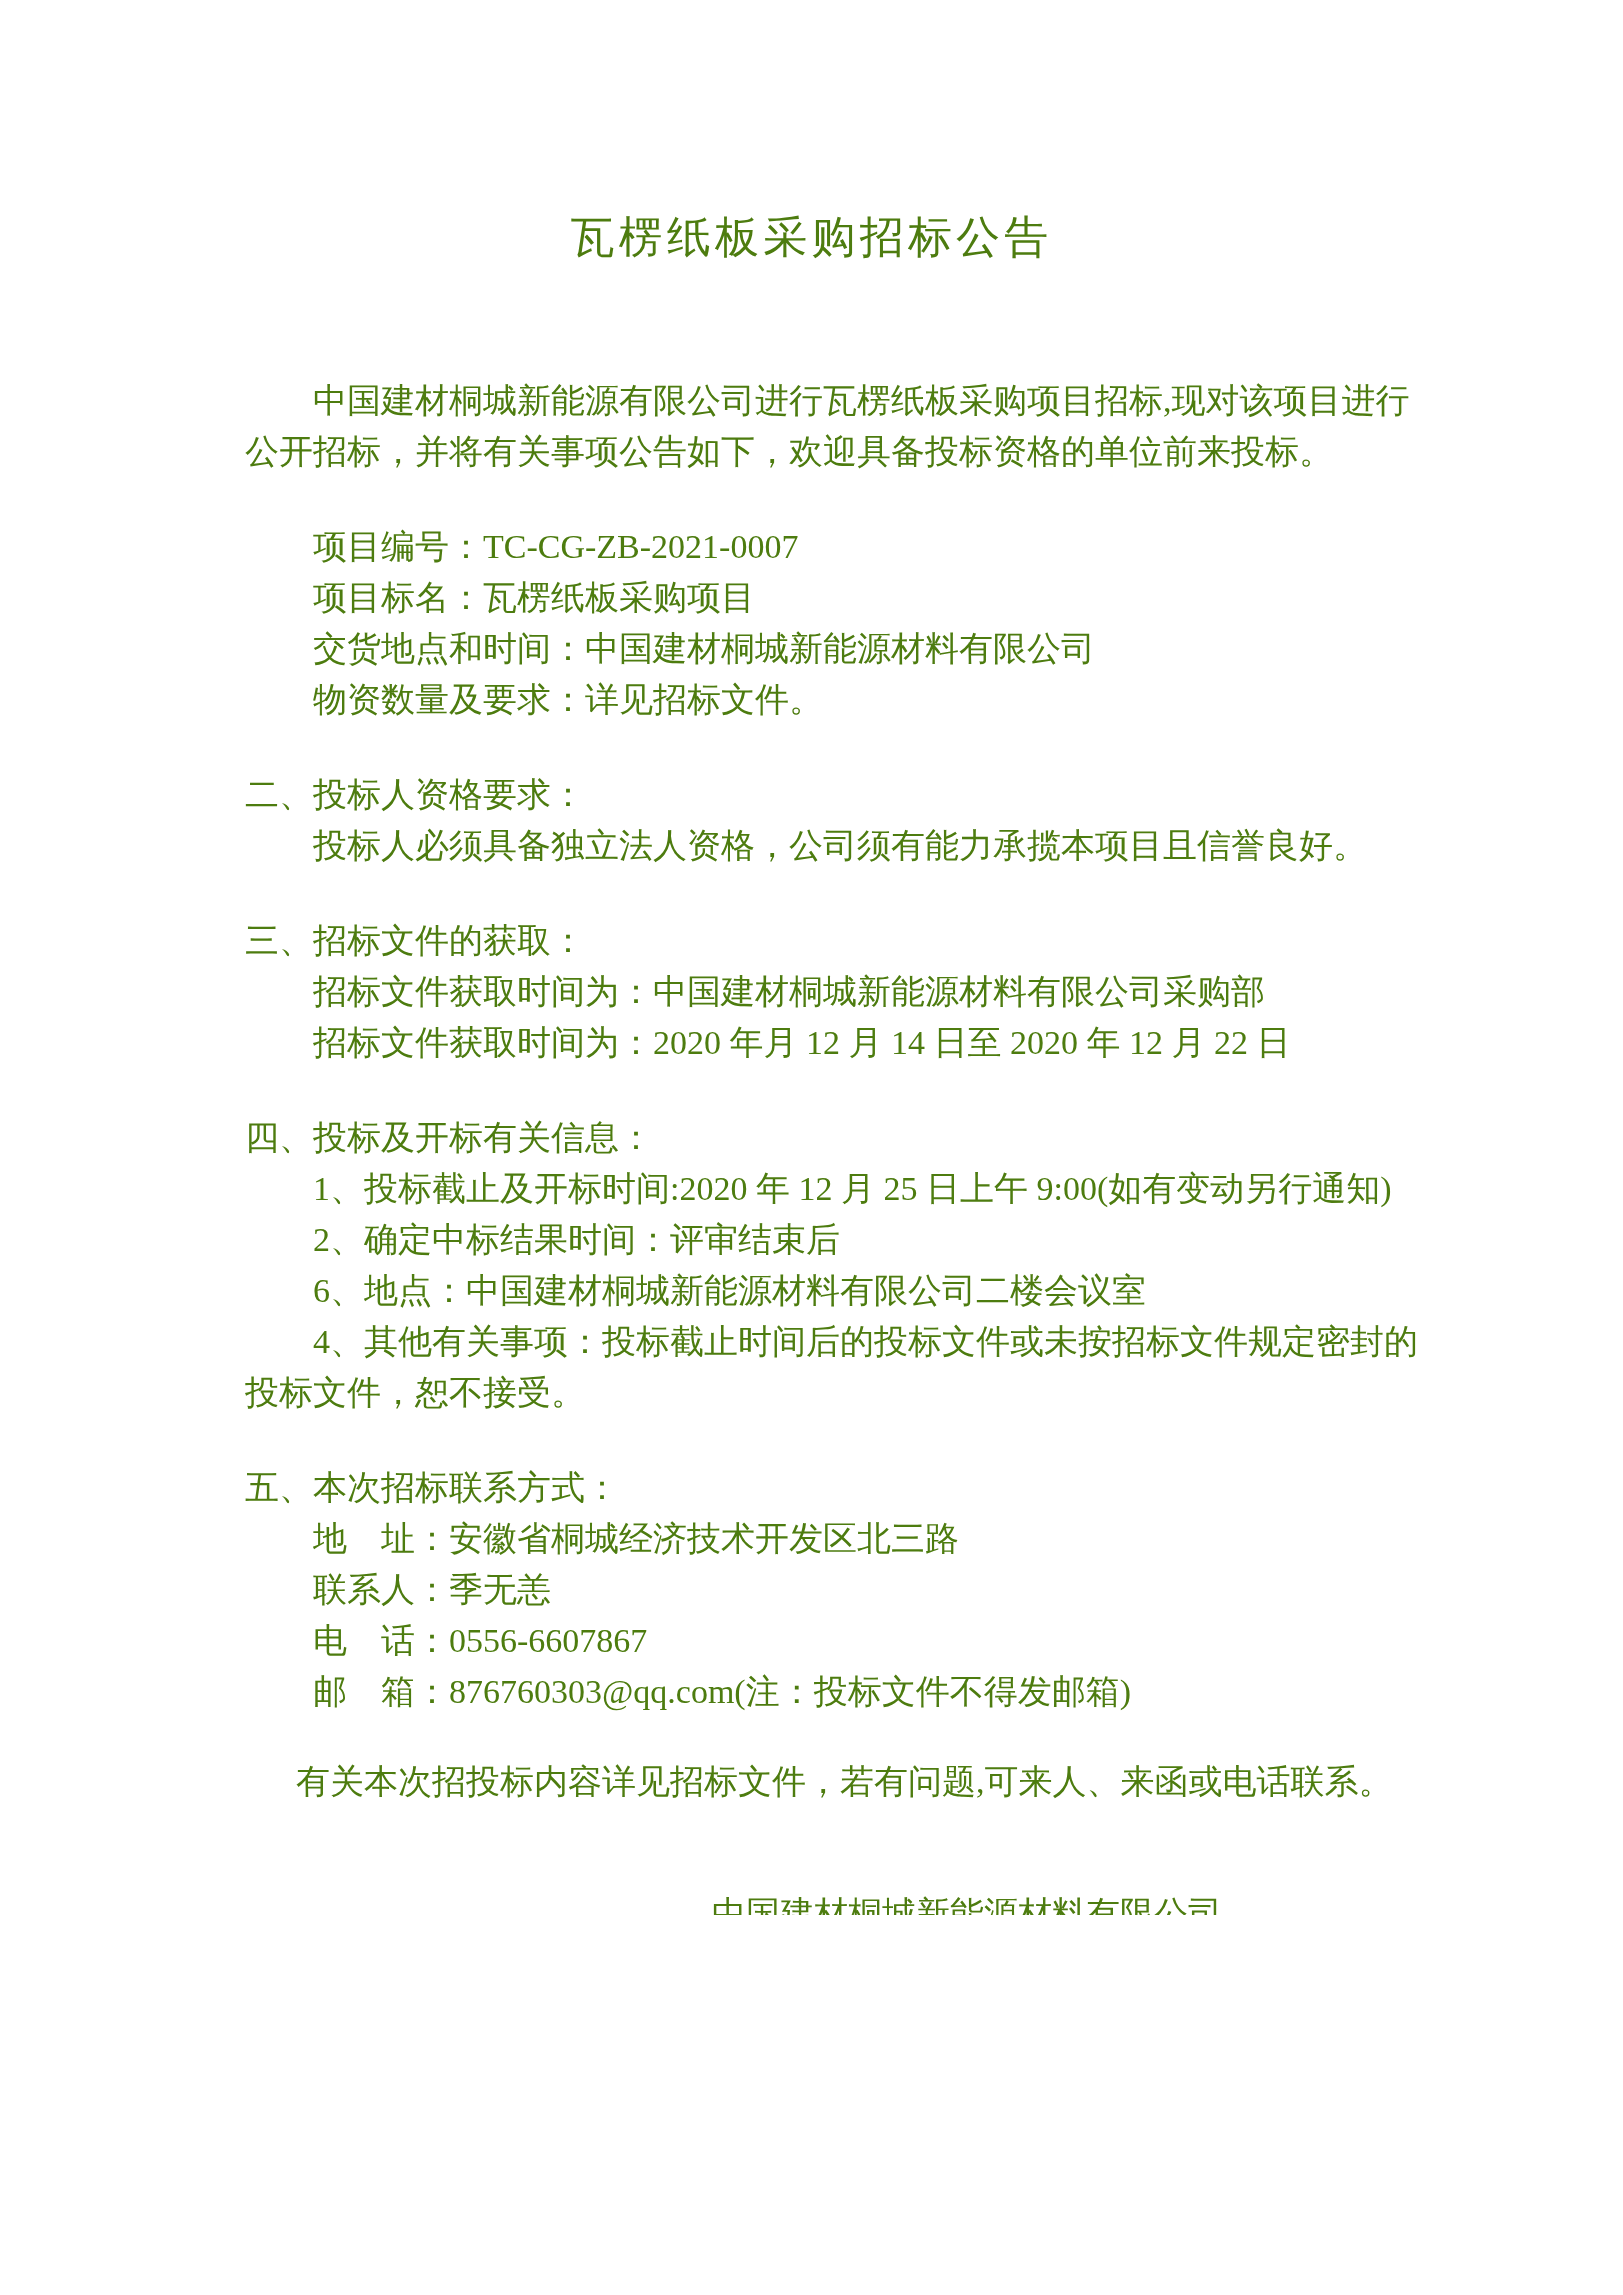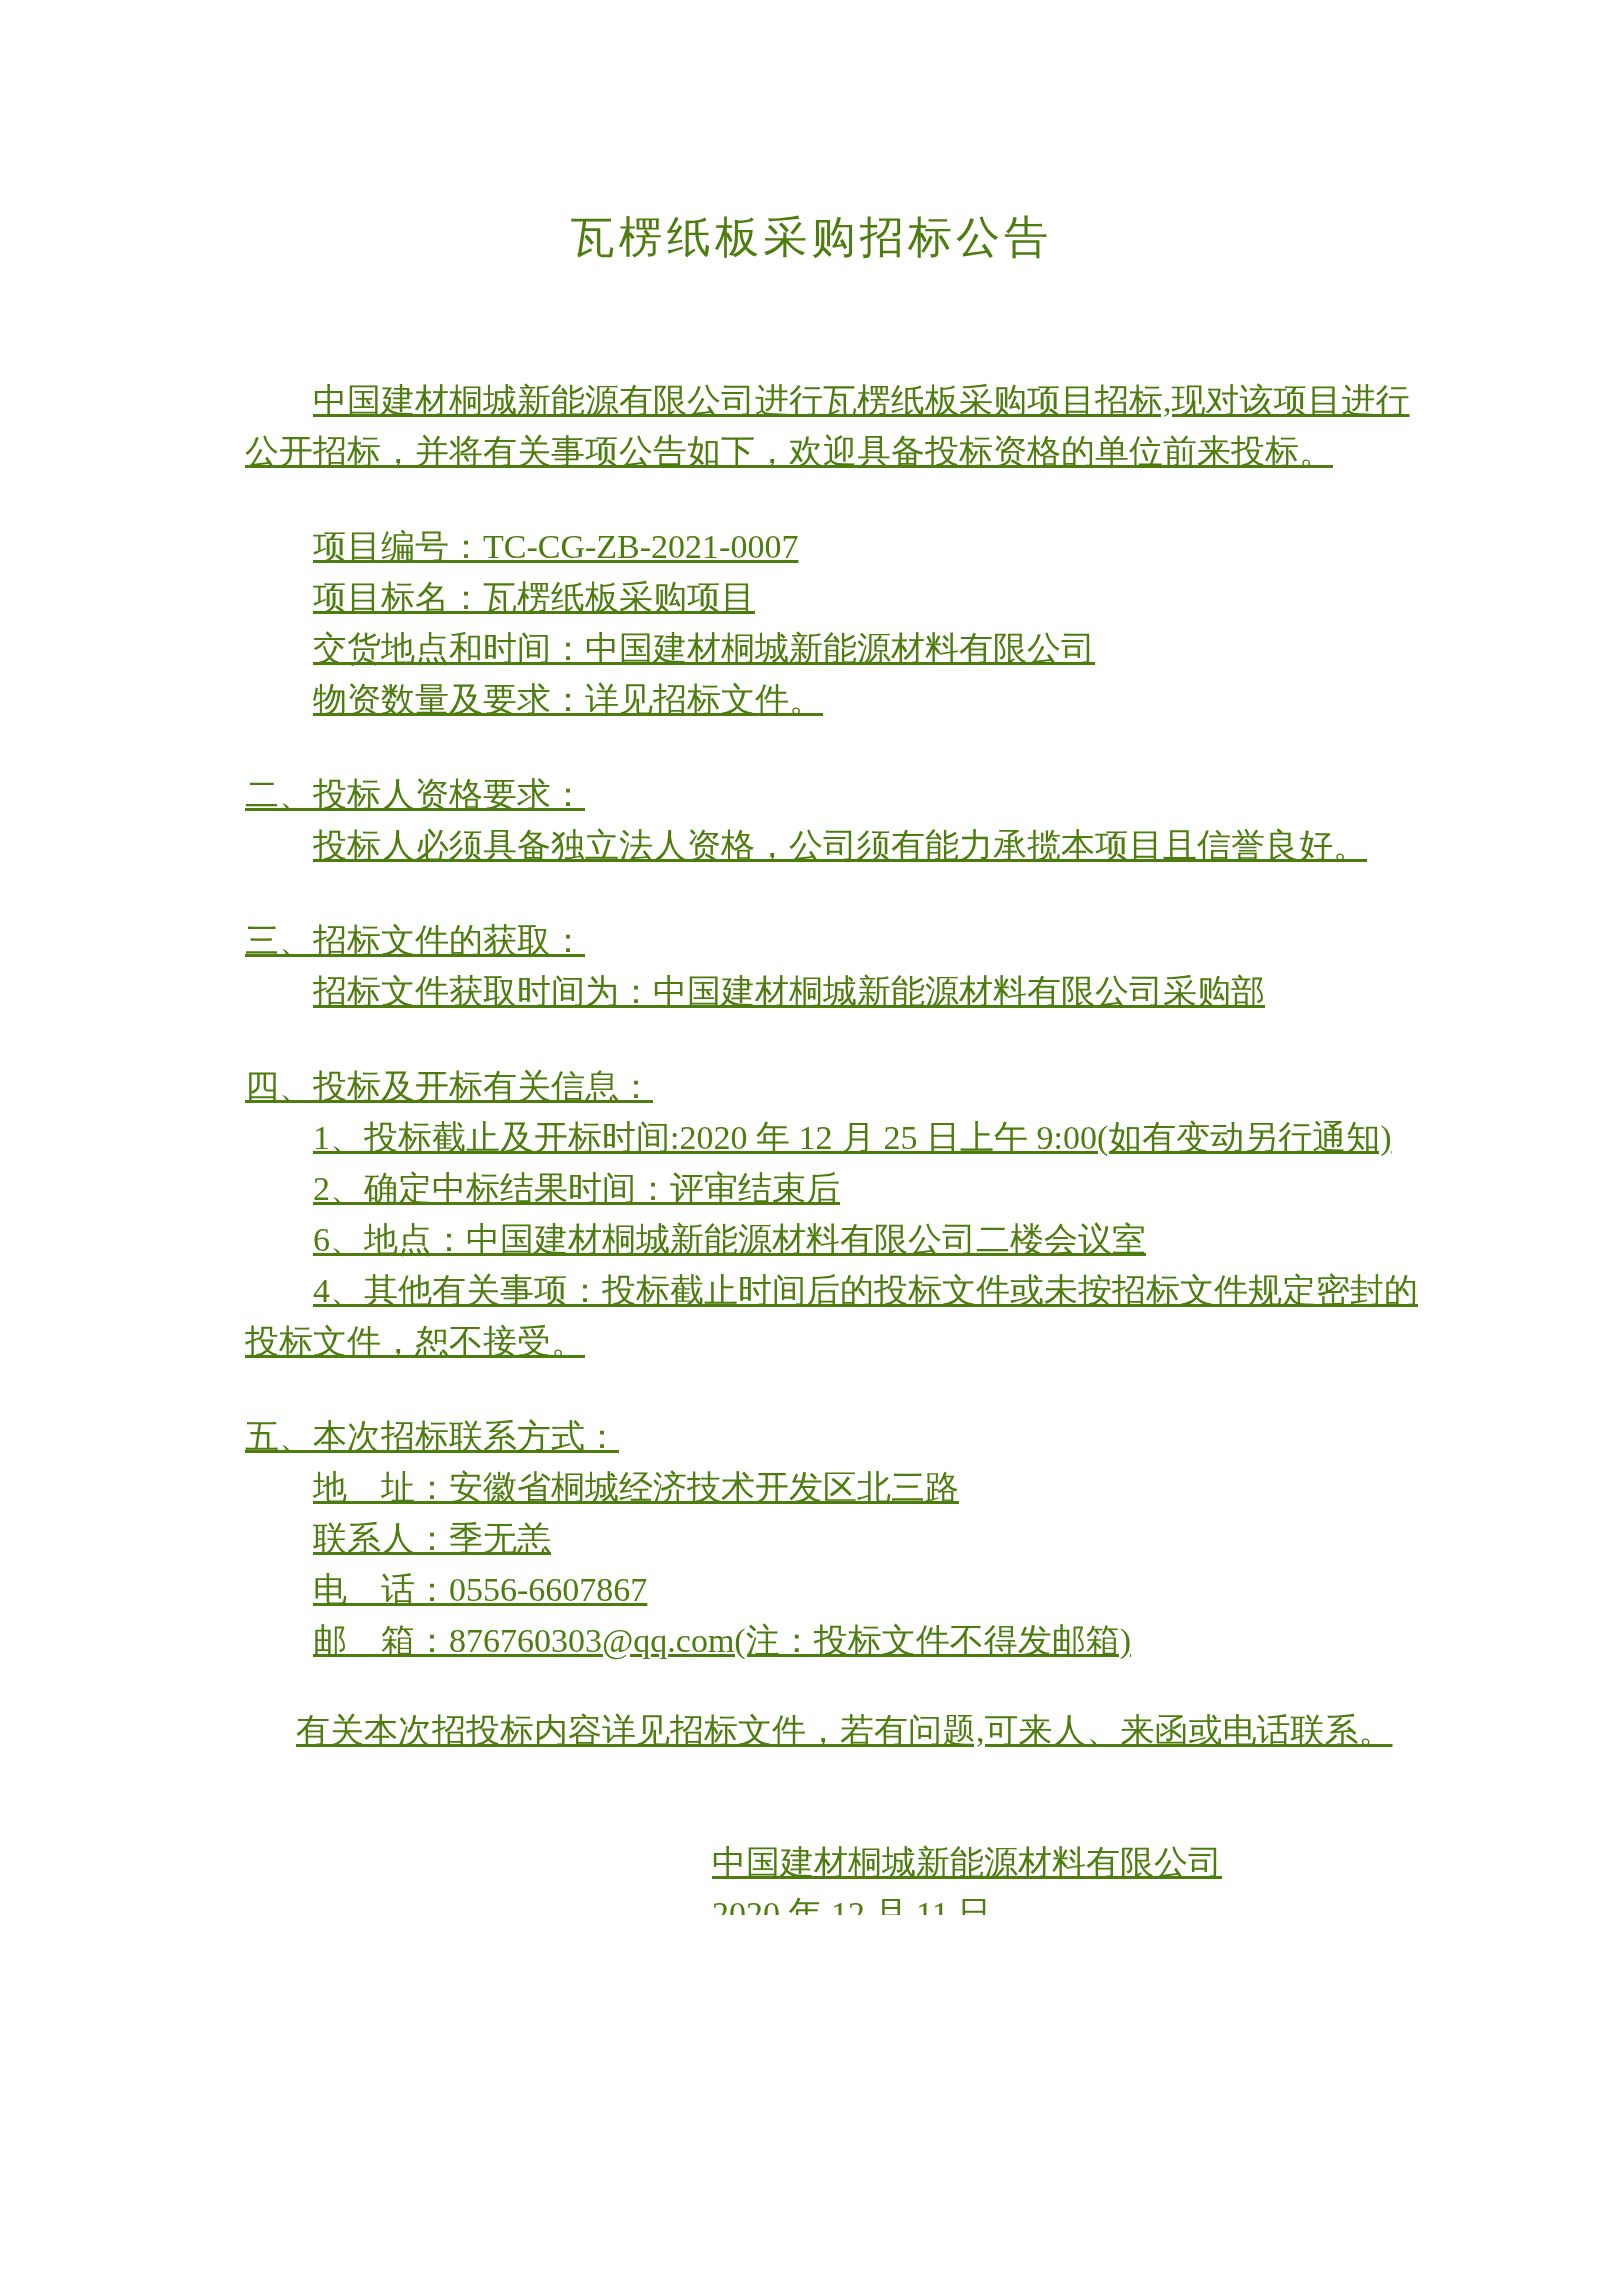--- a/index.html
+++ b/index.html
@@ -30,21 +30,20 @@
     letter-spacing: 4.2px;
     white-space: nowrap;
   }
   .intro {
     margin-top: 115px;
   }
   .line {
     font-size: 34px;
     line-height: 51px;
     white-space: nowrap;
-    text-decoration: underline;
   }
   .indent-2 {
     padding-left: 68px;
   }
   .indent-closing {
     padding-left: 51px;
   }
   .section {
     margin-top: 44px;
   }
@@ -80,20 +79,21 @@
     </div>
 
     <div class="section">
       <div class="line">二、投标人资格要求：</div>
       <div class="line indent-2">投标人必须具备独立法人资格，公司须有能力承揽本项目且信誉良好。</div>
     </div>
 
     <div class="section">
       <div class="line">三、招标文件的获取：</div>
       <div class="line indent-2">招标文件获取时间为：中国建材桐城新能源材料有限公司采购部</div>
+      <div class="line indent-2">招标文件获取时间为：2020 年月 12 月 14 日至 2020 年 12 月 22 日</div>
     </div>
 
     <div class="section">
       <div class="line">四、投标及开标有关信息：</div>
       <div class="line indent-2">1、投标截止及开标时间:2020 年 12 月 25 日上午 9:00(如有变动另行通知)</div>
       <div class="line indent-2">2、确定中标结果时间：评审结束后</div>
       <div class="line indent-2">6、地点：中国建材桐城新能源材料有限公司二楼会议室</div>
       <div class="line indent-2">4、其他有关事项：投标截止时间后的投标文件或未按招标文件规定密封的</div>
       <div class="line">投标文件，恕不接受。</div>
     </div>

